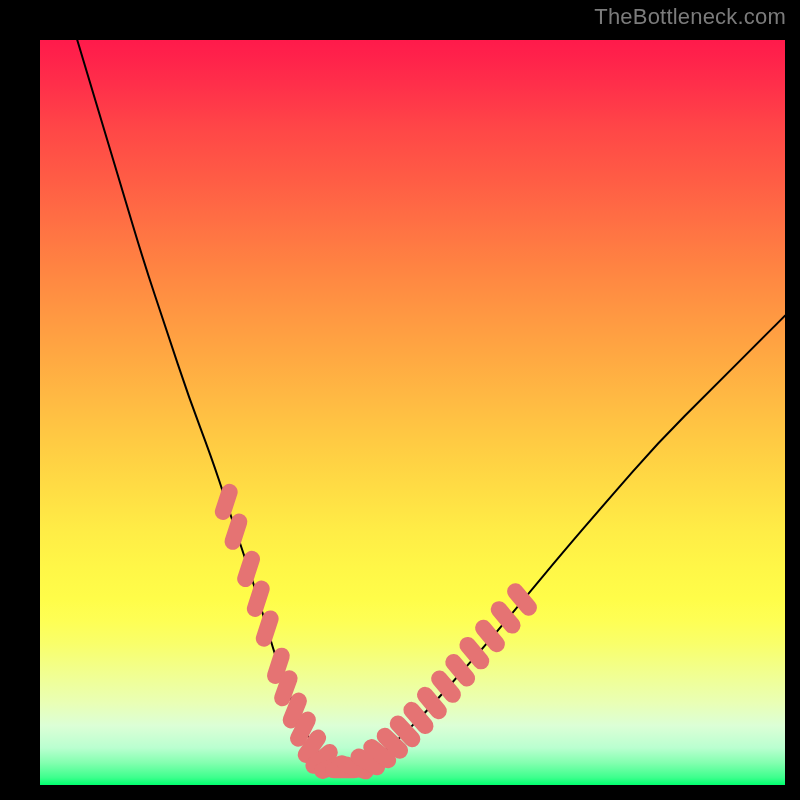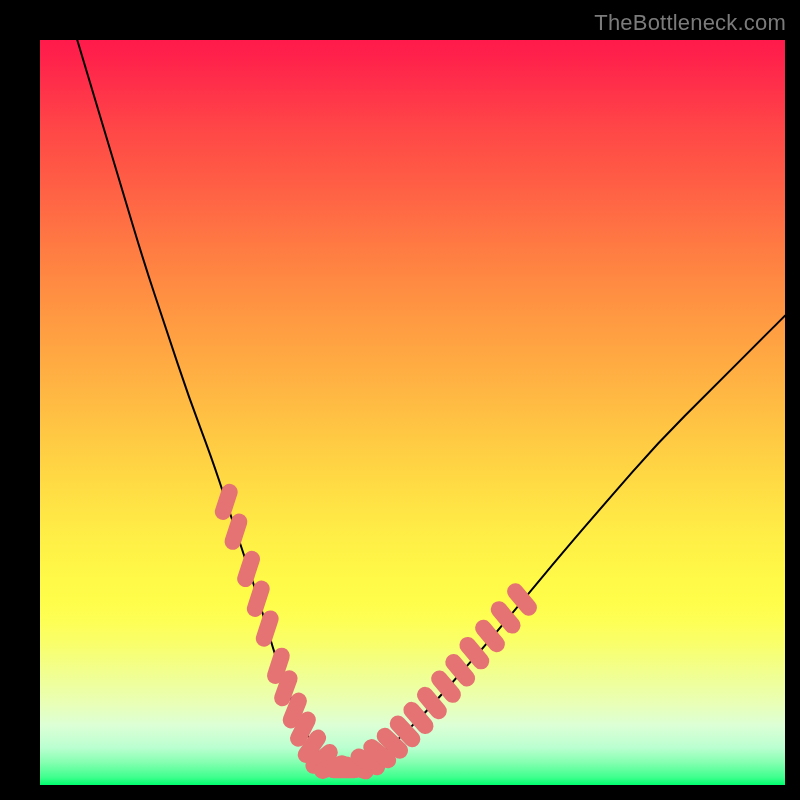--- a/index.html
+++ b/index.html
@@ -53,21 +53,21 @@
   .plot svg {
     position: absolute;
     left: 0;
     top: 0;
     width: 745px;
     height: 745px;
     display: block;
   }
   .watermark {
     position: absolute;
-    top: 10px;
+    top: 4px;
     right: 14px;
     color: #7b7b7b;
     font-size: 22px;
     letter-spacing: 0.2px;
     font-weight: 400;
     user-select: none;
   }
 </style>
 </head>
 <body>

